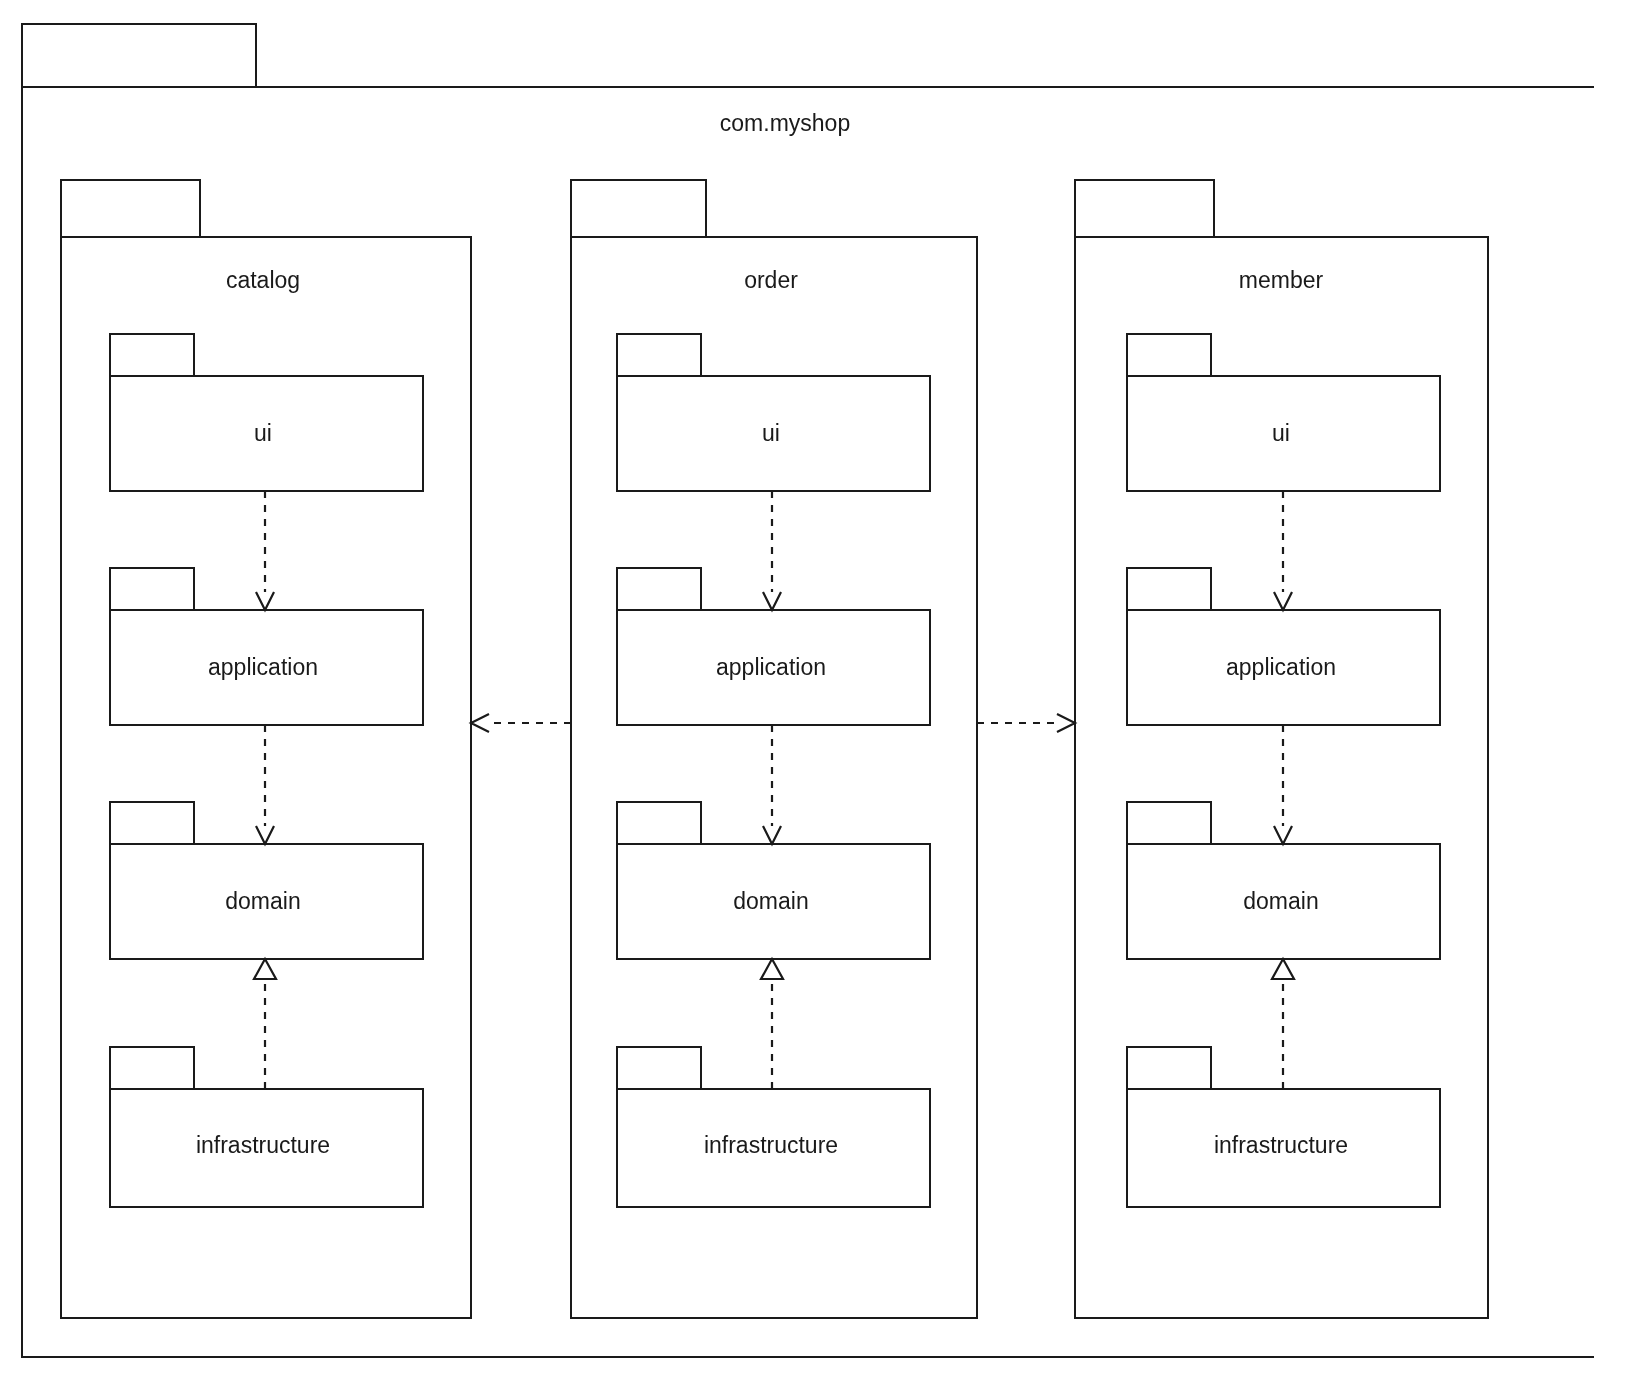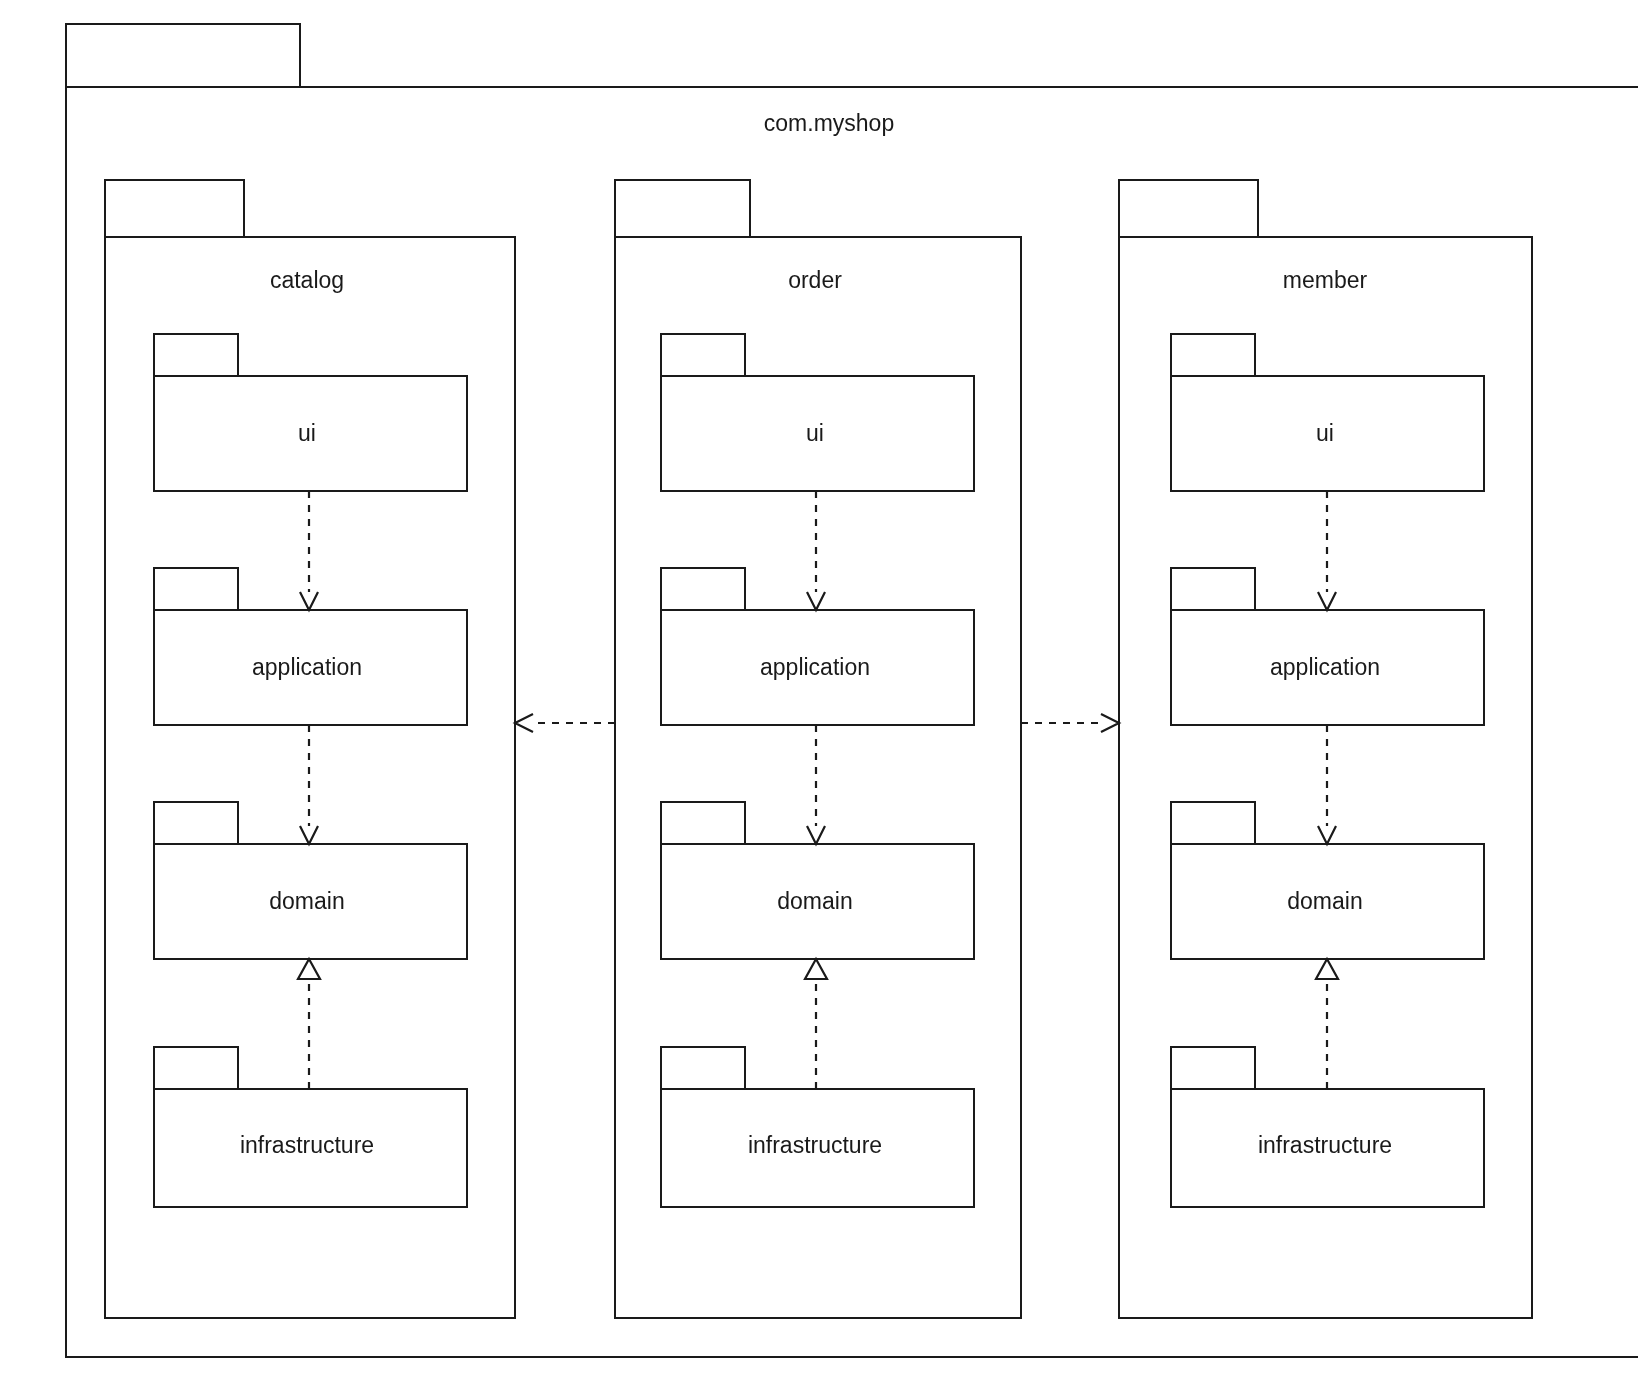--- a/index.html
+++ b/index.html
@@ -12,21 +12,20 @@
     height: 1380px;
     font-family: "Liberation Sans", sans-serif;
     -webkit-font-smoothing: antialiased;
   }
   #diagram-root {
     position: relative;
     width: 1594px;
     height: 1380px;
     overflow: hidden;
     background: #ffffff;
-    padding-left: 44px;
   }
   svg.diagram {
     display: block;
     width: 1640px;
     height: 1380px;
   }
   .pkg-rect {
     fill: #ffffff;
     stroke: #1a1a1a;
     stroke-width: 2;

